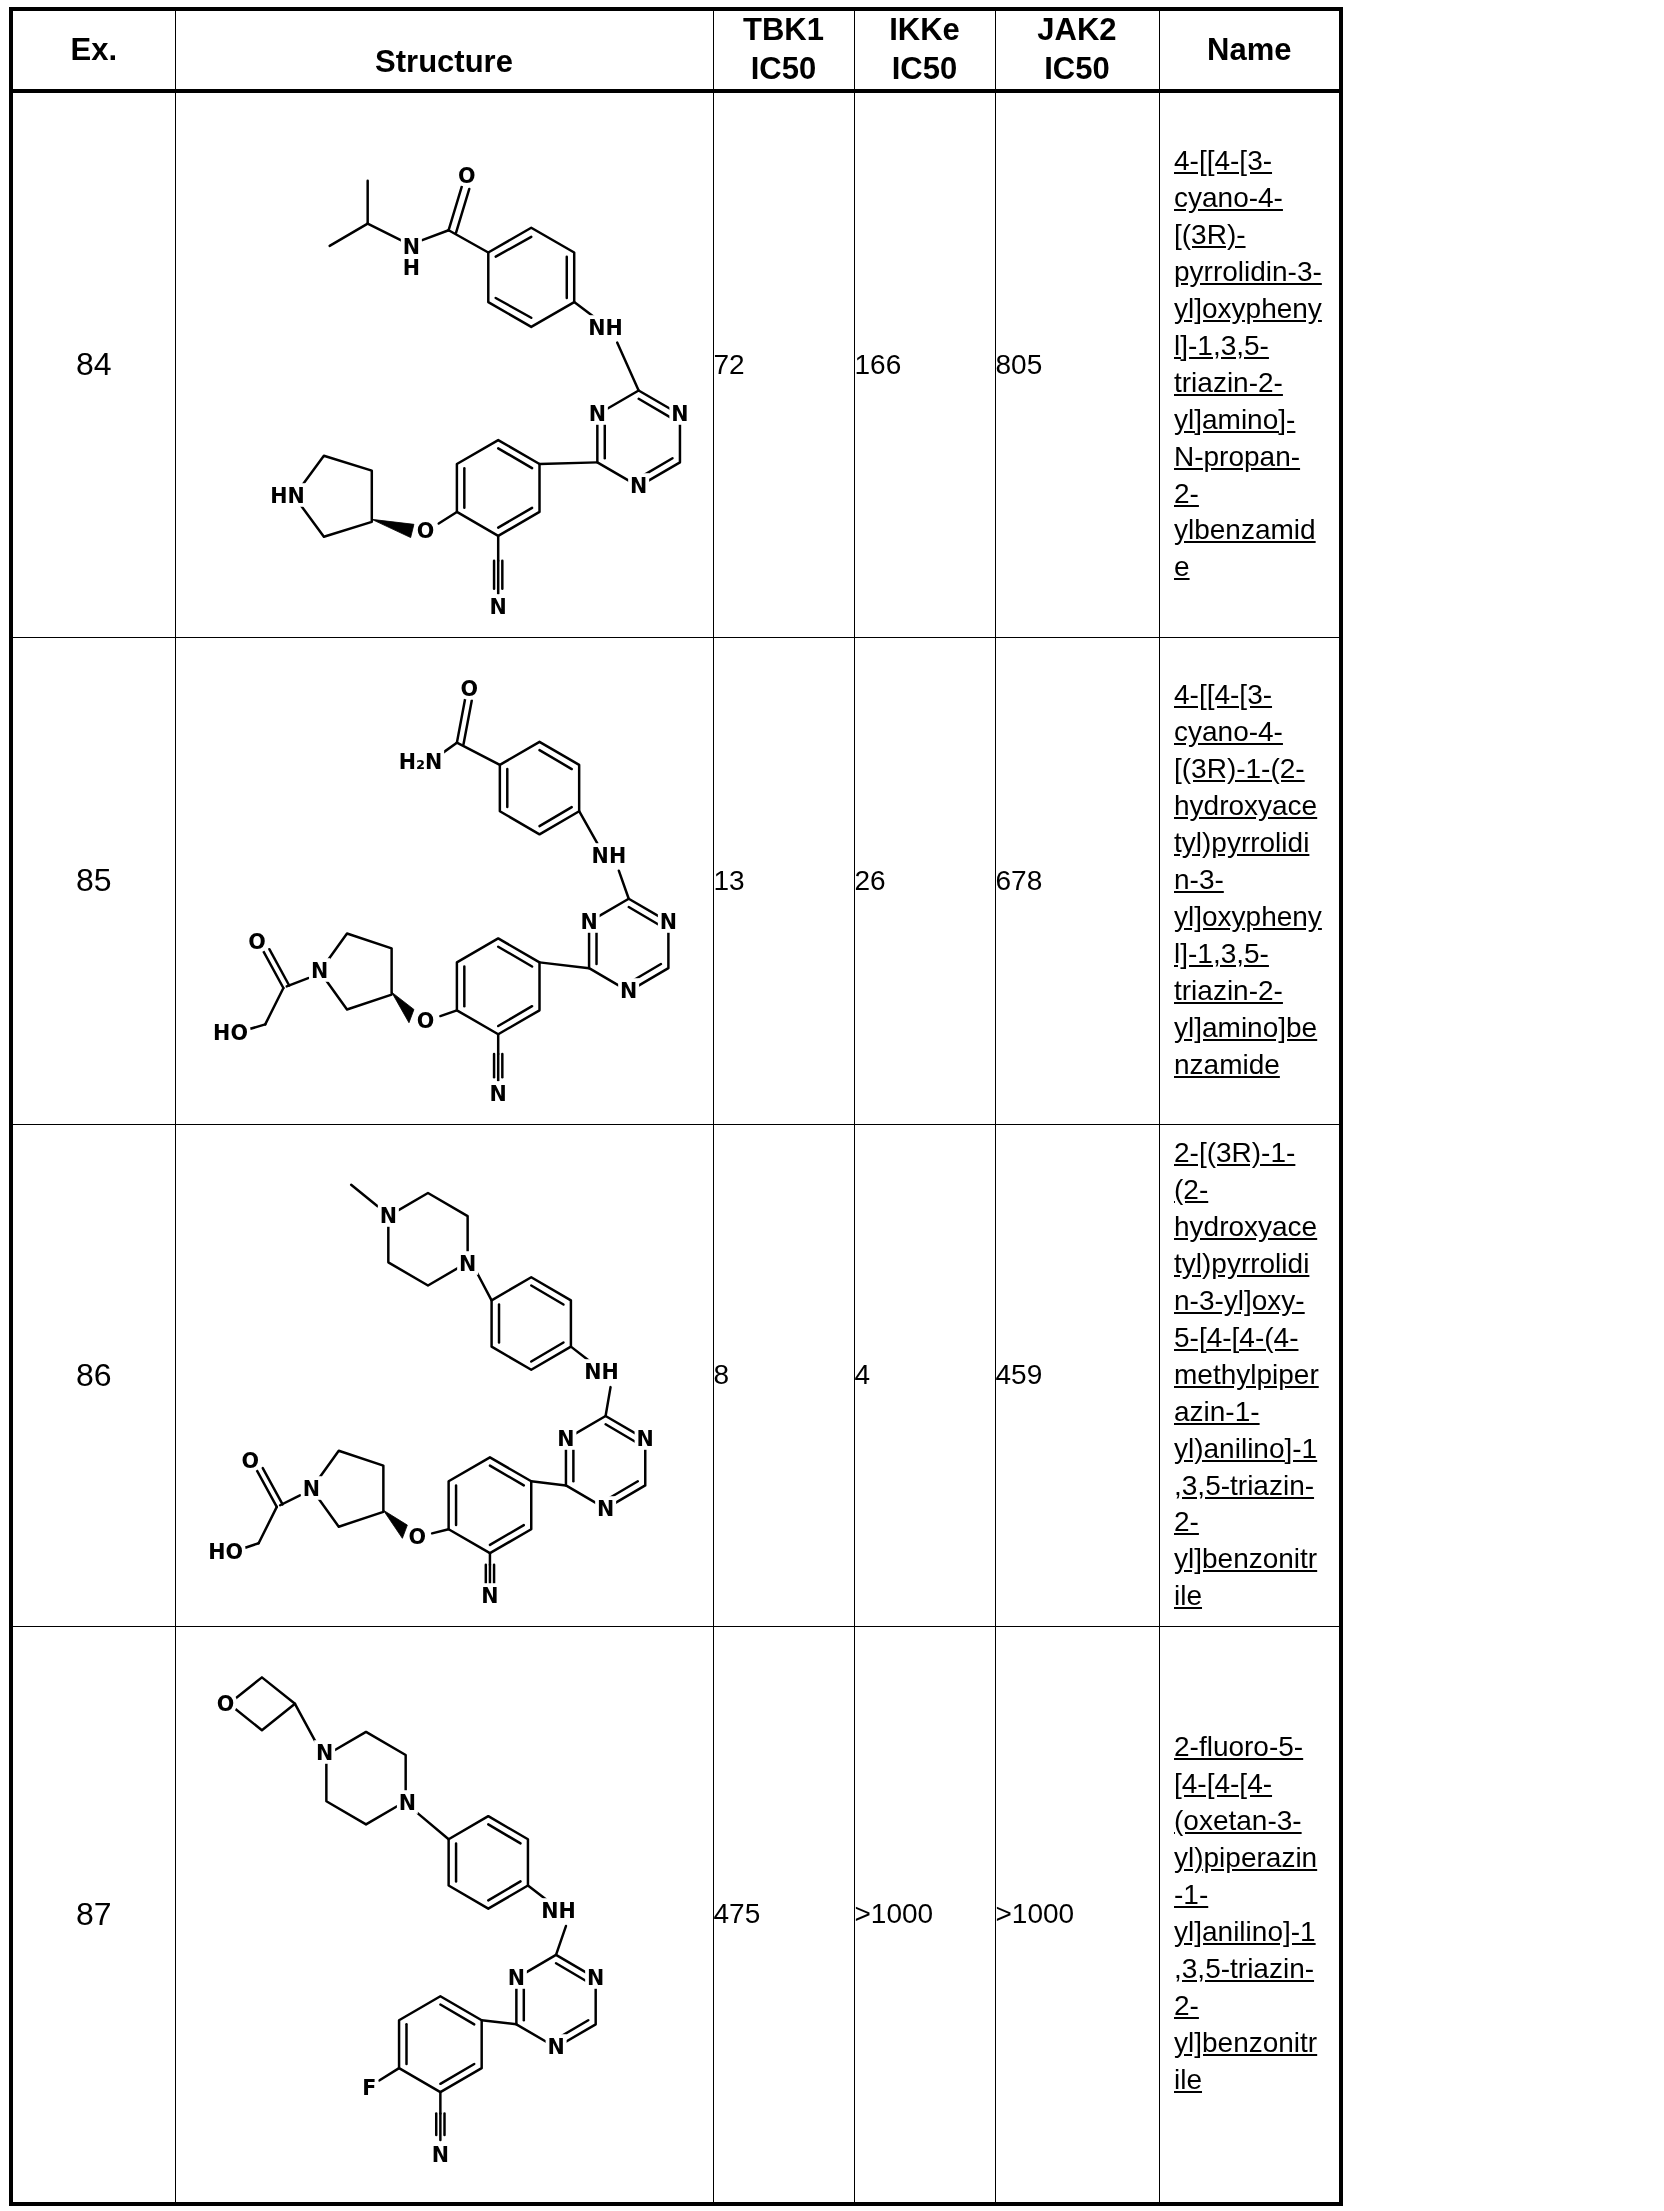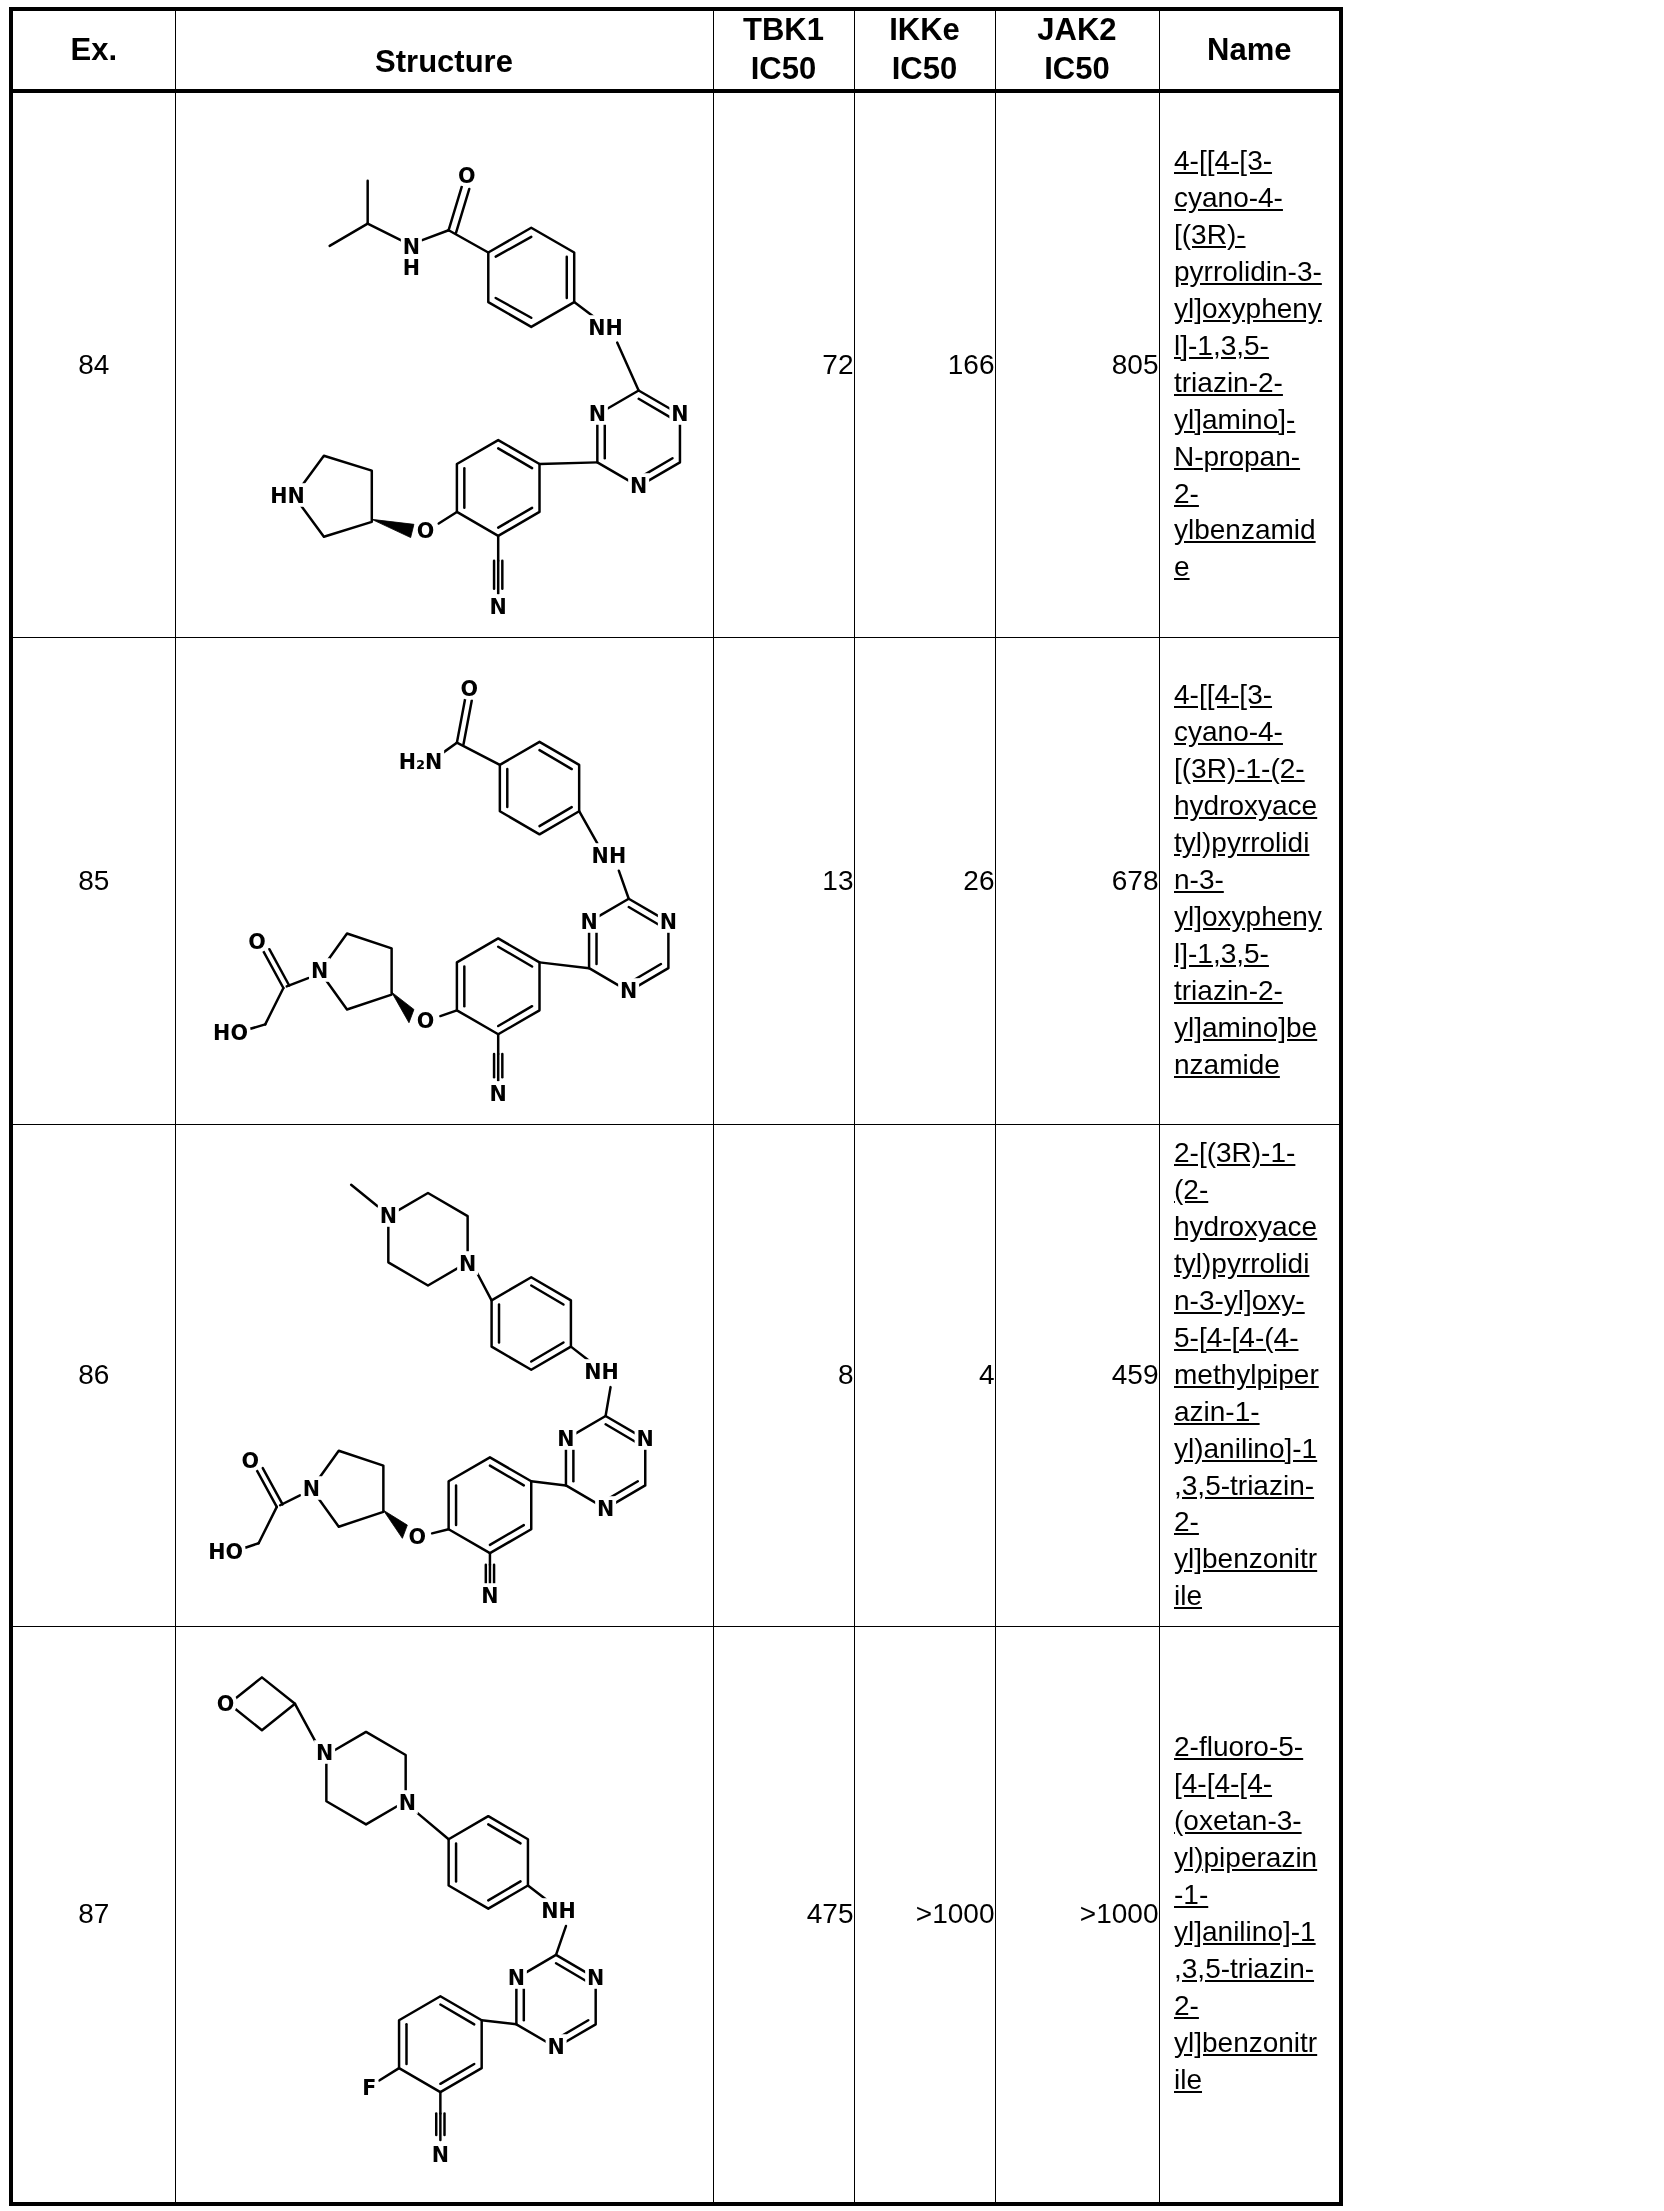--- a/index.html
+++ b/index.html
@@ -10,22 +10,22 @@
                    border:4.5px solid #000; }
   th, td { border:1.8px solid #000; padding:0; overflow:hidden; }
   thead th { font-size:31px; font-weight:bold; text-align:center; vertical-align:middle;
              border-bottom:4.5px solid #000; line-height:1.25; }
   th.th-structure { vertical-align:bottom; padding-bottom:7.3px; }
   tr.hdr { height:80px; }
   tr.r84 { height:544px; }
   tr.r85 { height:485px; }
   tr.r86 { height:500px; }
   tr.r87 { height:575px; }
-  td.ex   { font-size:28px; text-align:center; vertical-align:middle; }
-  td.val  { font-size:28px; text-align:right; vertical-align:middle; }
+  td.ex   { font-size:32px; text-align:center; vertical-align:middle; }
+  td.val  { font-size:28px; text-align:left; vertical-align:middle; }
   td.name { font-size:28px; vertical-align:middle; padding:0 16.4px 0 14.5px; line-height:1.32;text-decoration:underline; }
   td.name div { overflow-wrap:break-word; }
   td.structure { vertical-align:middle; }
   td.structure svg { display:block; width:100%; height:100%; }
   .bond  { stroke:#000; stroke-width:3; fill:none; stroke-linecap:round; }
   .ring  { stroke:#000; stroke-width:3; fill:none; stroke-linejoin:round; }
   .wedge { fill:#000; stroke:#000; stroke-width:1; }
   .atom  { font-family:"DejaVu Sans", sans-serif; font-size:25px; font-weight:bold;
            fill:#000; stroke:#fff; stroke-width:9px; paint-order:stroke;
            text-anchor:middle; dominant-baseline:central; }

